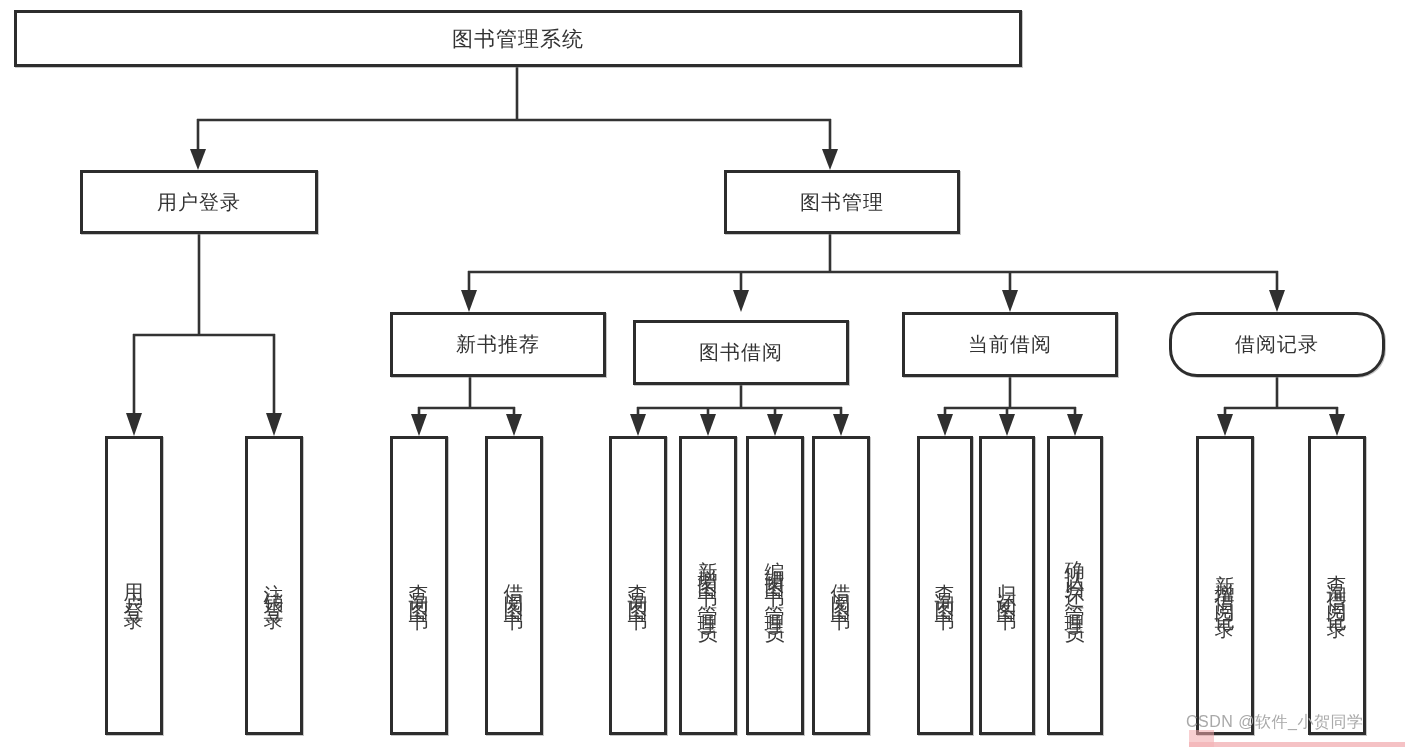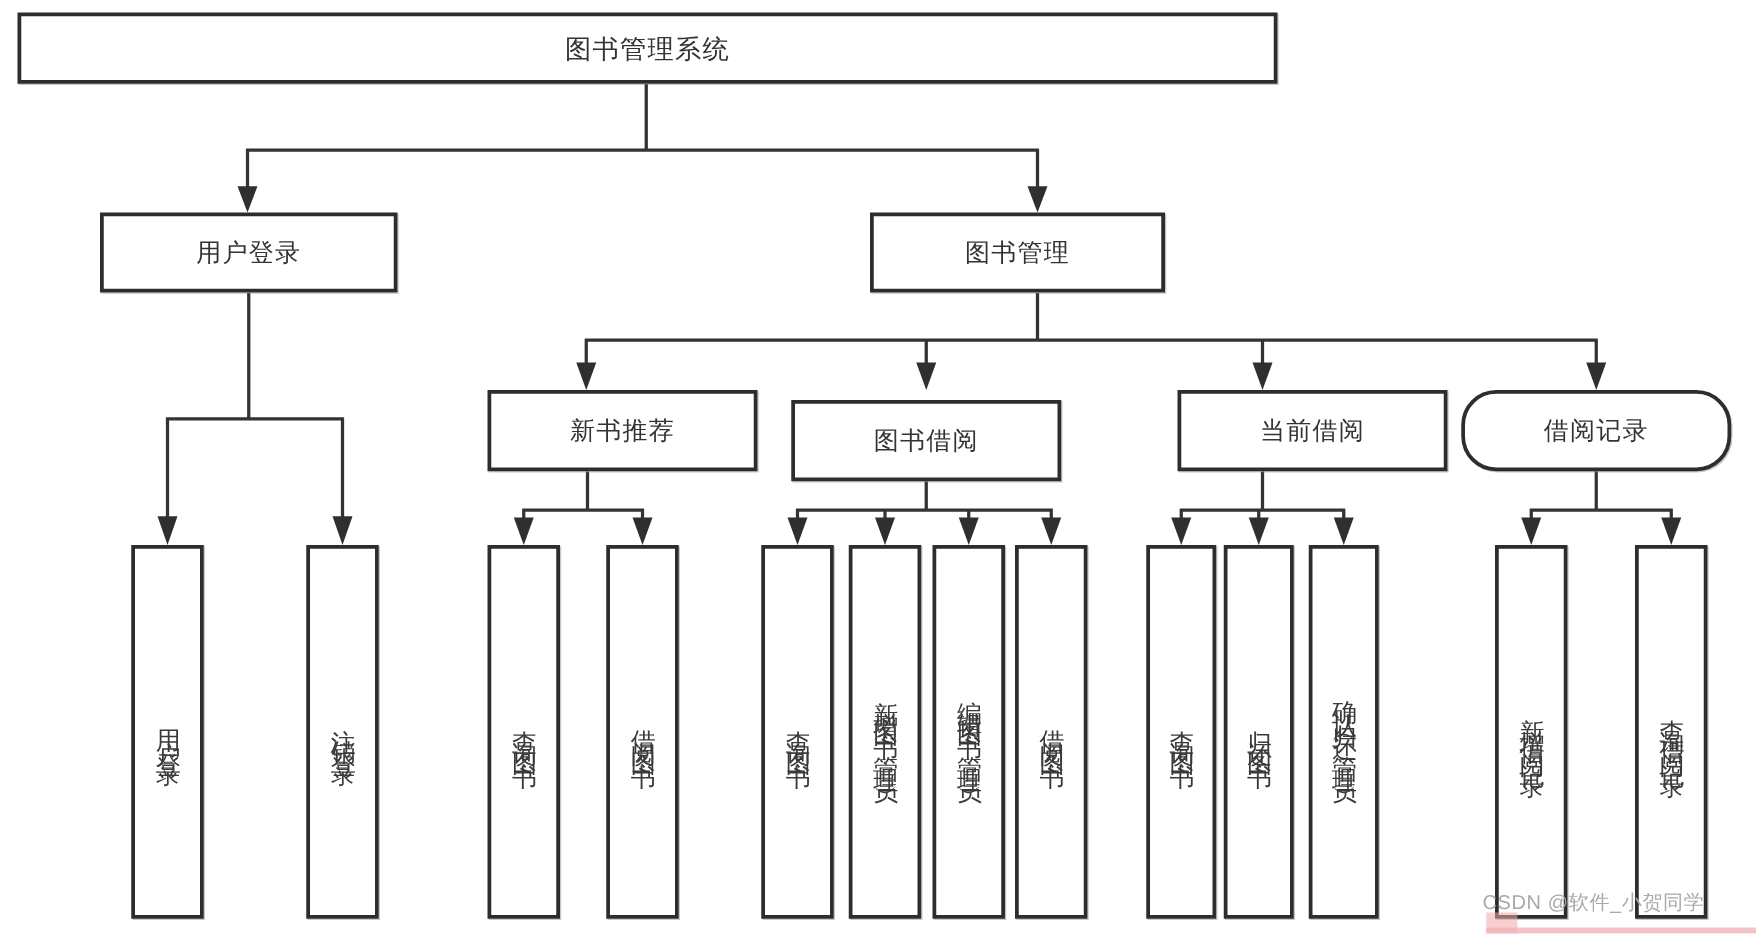--- a/index.html
+++ b/index.html
@@ -98,31 +98,31 @@
     </g>
   </svg>
 
   <div class="node hbox root" style="left:14px;top:10px;width:1008px;height:57px;">
     <span>图书管理系统</span>
   </div>
 
   <div class="node hbox" style="left:80px;top:170px;width:238px;height:64px;">
     <span>用户登录</span>
   </div>
-  <div class="node hbox" style="left:696px;top:170px;width:236px;height:64px;">
+  <div class="node hbox" style="left:724px;top:170px;width:236px;height:64px;">
     <span>图书管理</span>
   </div>
 
   <div class="node hbox" style="left:362px;top:312px;width:216px;height:65px;margin-left:28px;">
     <span>新书推荐</span>
   </div>
   <div class="node hbox" style="left:633px;top:320px;width:216px;height:65px;">
     <span>图书借阅</span>
   </div>
-  <div class="node hbox" style="left:902px;top:312px;width:216px;height:65px;margin-left:40px;">
+  <div class="node hbox" style="left:902px;top:312px;width:216px;height:65px;">
     <span>当前借阅</span>
   </div>
   <div class="node hbox" style="left:1169px;top:312px;width:216px;height:65px;border-radius:28px;">
     <span>借阅记录</span>
   </div>
 
   <div class="node vbox" style="left:105px;top:436px;width:58px;height:299px;">
     <span>用户登录</span>
   </div>
   <div class="node vbox" style="left:245px;top:436px;width:58px;height:299px;">

